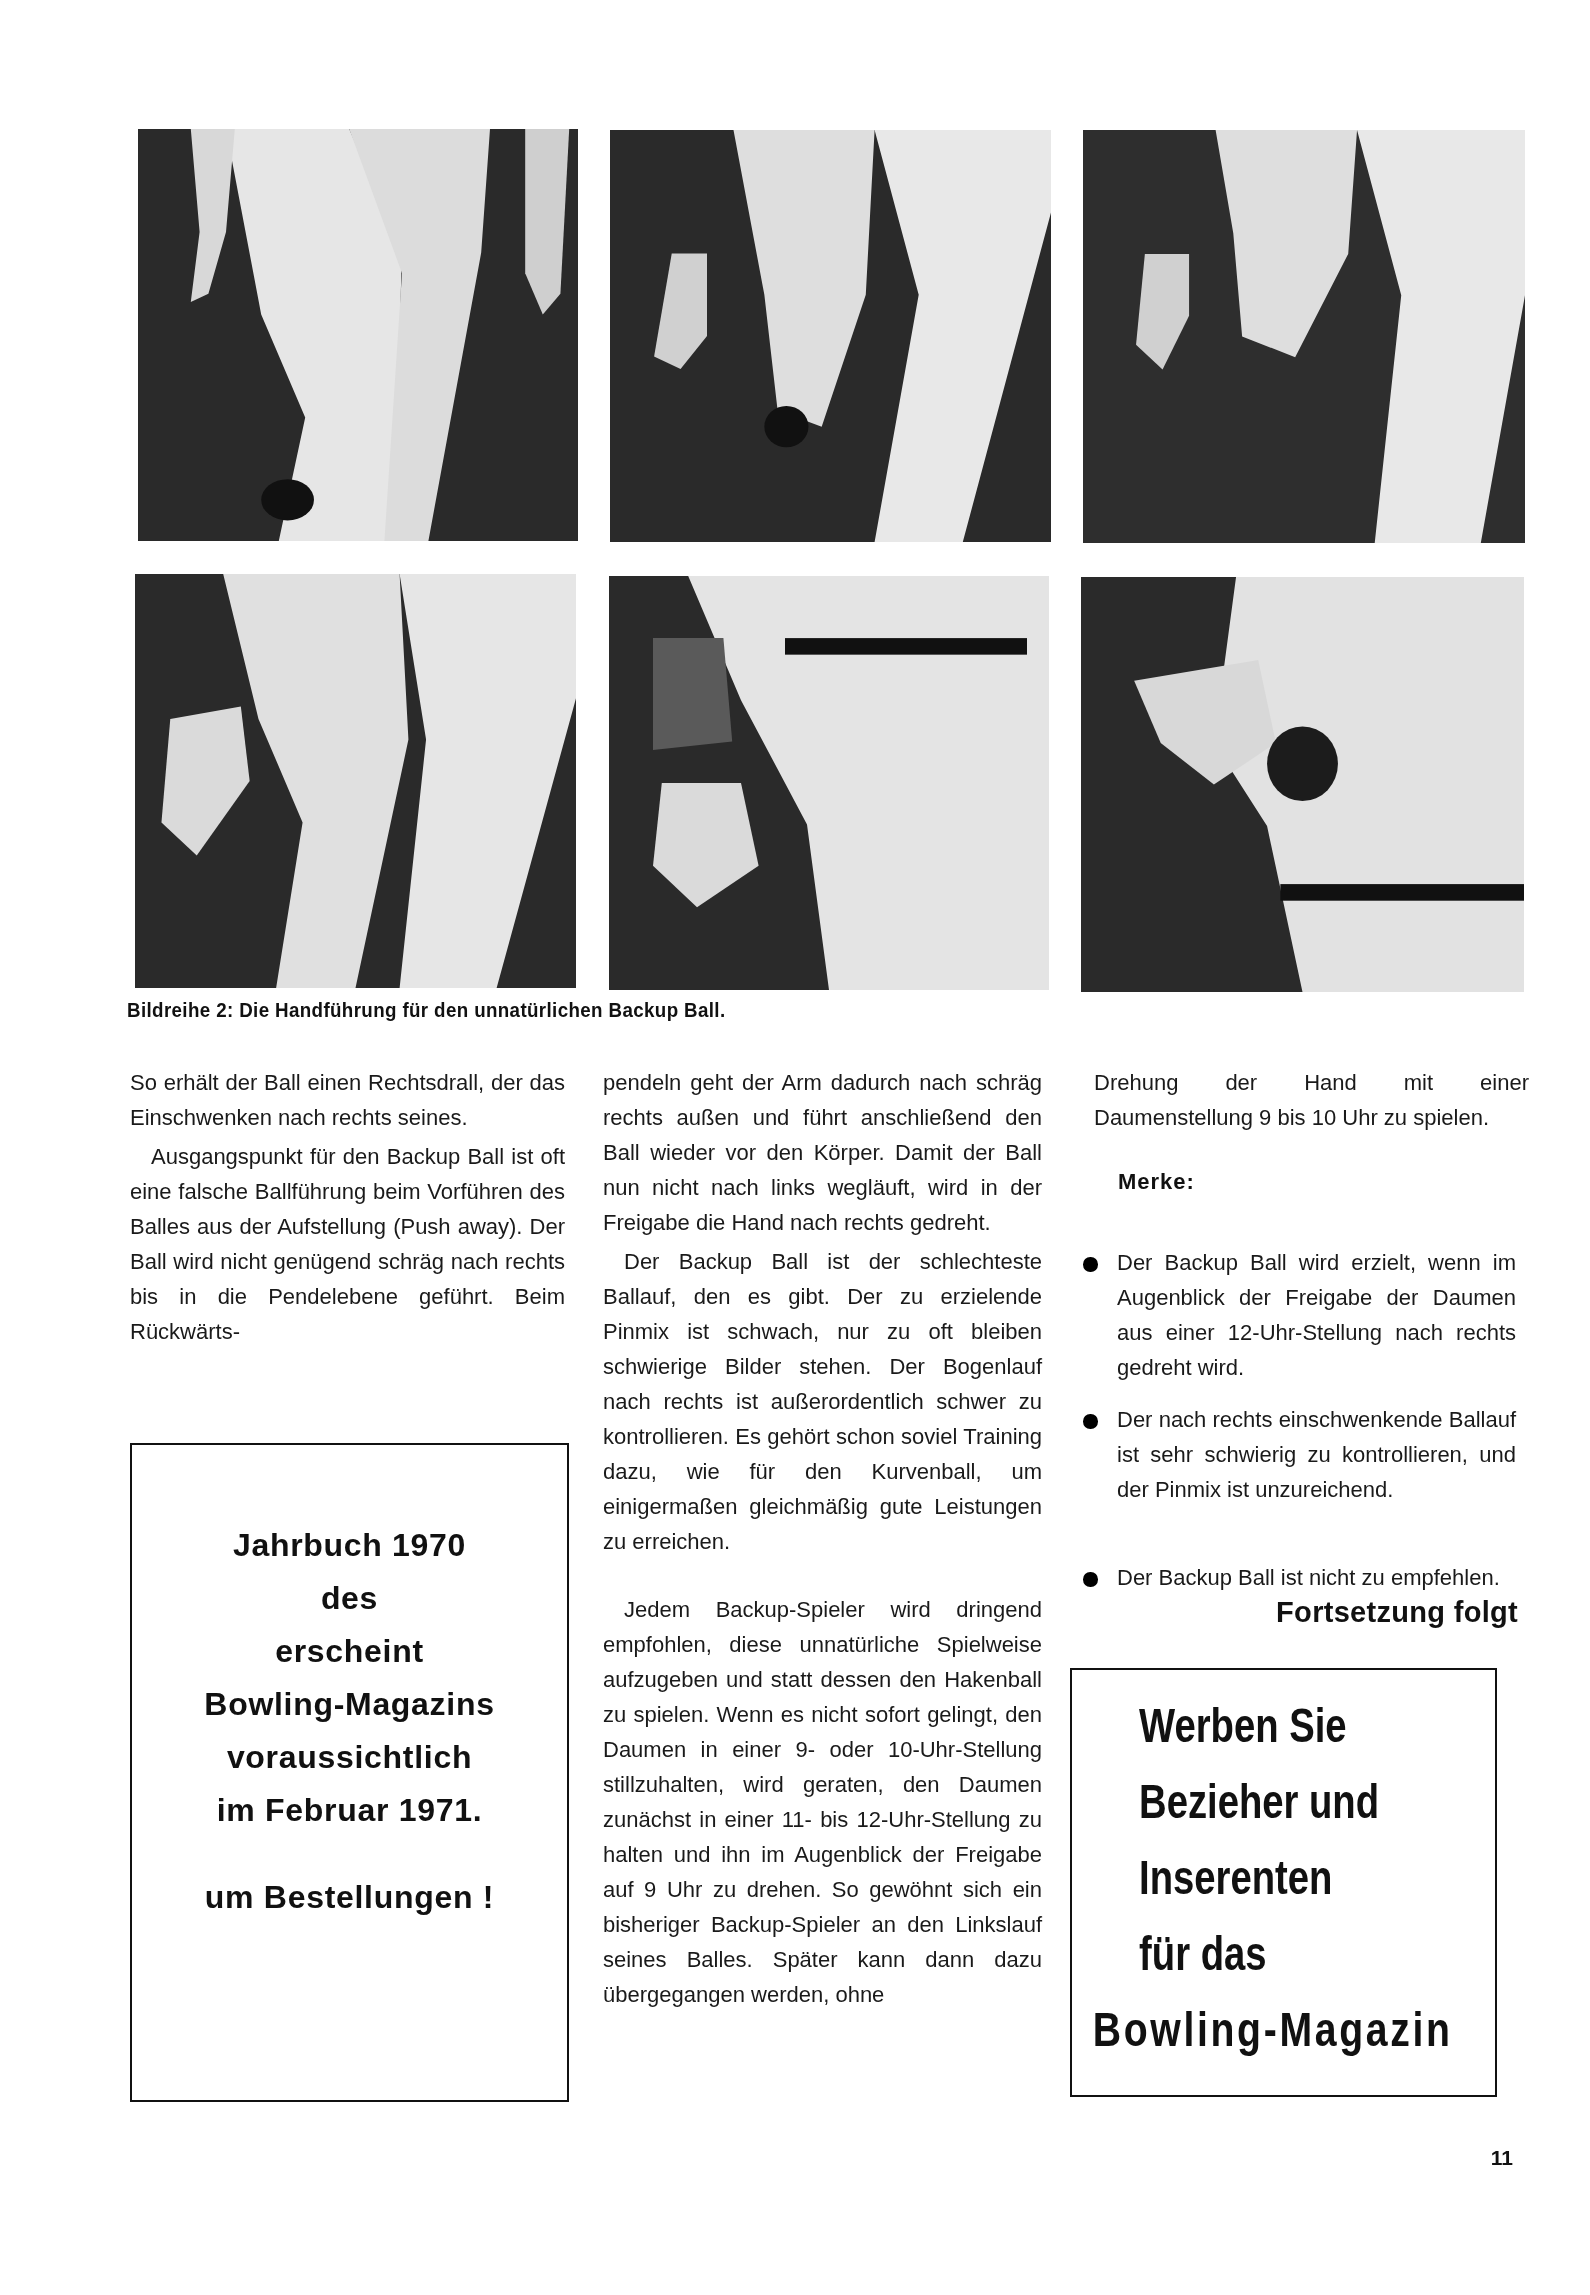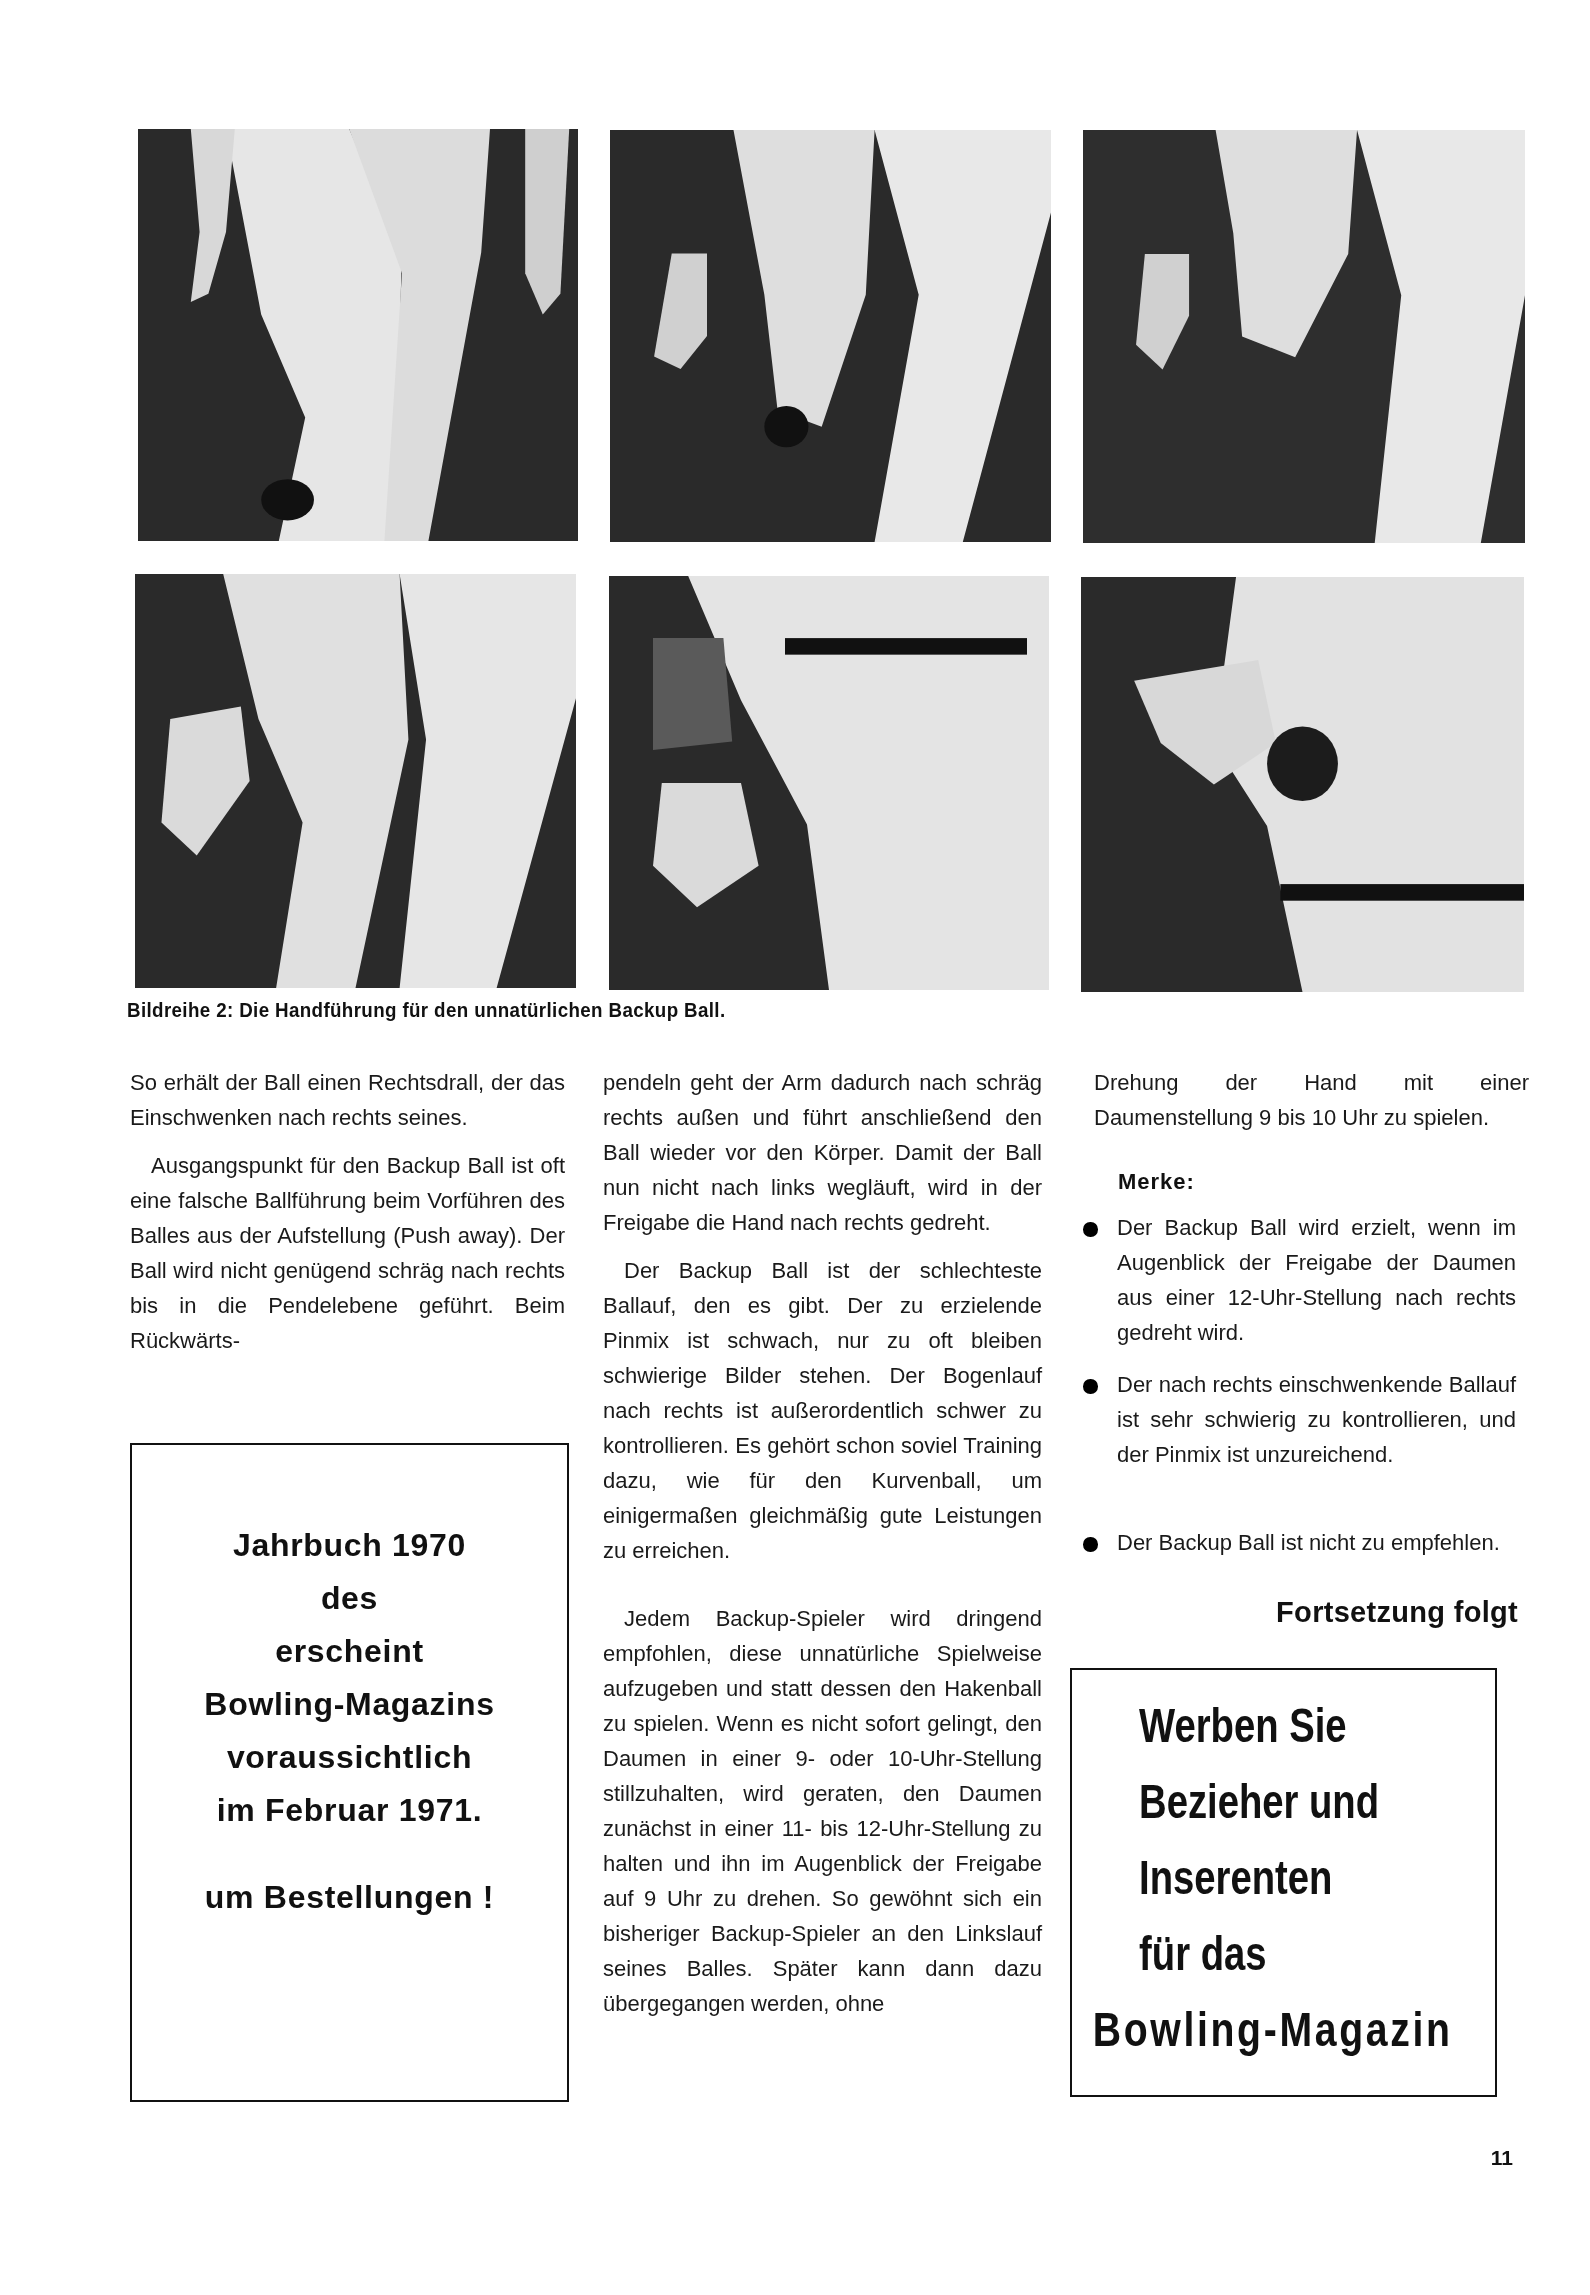--- a/index.html
+++ b/index.html
@@ -22,32 +22,32 @@
   .caption {
     position: absolute; left: 127px; top: 999px;
     font-size: 20.4px; font-weight: bold; letter-spacing: 0.4px; color: #111;
     transform: scaleX(0.92); transform-origin: left;
   }
   .col {
     position: absolute; font-size: 22px; line-height: 35px; color: #1a1a1a;
     text-align: justify; text-align-last: left;
   }
   .col p { margin: 0; }
-  .col p.gap { margin-top: 13px; }
+  .col p.gap { margin-top: 4px; }
   .col .indent { text-indent: 21px; }
   #col1 { left: 130px; top: 1065px; width: 435px; }
   #col2 { left: 603px; top: 1065px; width: 439px; }
   #col3 { left: 1094px; top: 1065px; width: 435px; }
 
   .merke {
     position: absolute; left: 1118px; top: 1169px;
     font-size: 22px; font-weight: bold; letter-spacing: 1px;
   }
   .bullets { position: absolute; left: 1081px; width: 435px; font-size: 22px; line-height: 35px; color:#1a1a1a; }
-  .bullet { position: relative; padding-left: 36px; text-align: justify; text-align-last: left; }
+  .bullet { position: relative; padding-left: 36px; text-align: justify; text-align-last: left; margin-top: 35px; }
   .bullet .dot {
     position: absolute; left: 2px; top: 12px; width: 14.5px; height: 14.5px; border-radius: 50%; background: #000;
   }
   #b1 { top: 1210px; }
   #b2 { top: 1367px; }
   #b3 { top: 1525px; }
   .fortsetzung {
     position: absolute; right: 73px; top: 1596px;
     font-size: 29px; font-weight: bold; letter-spacing: 0.3px;
   }

